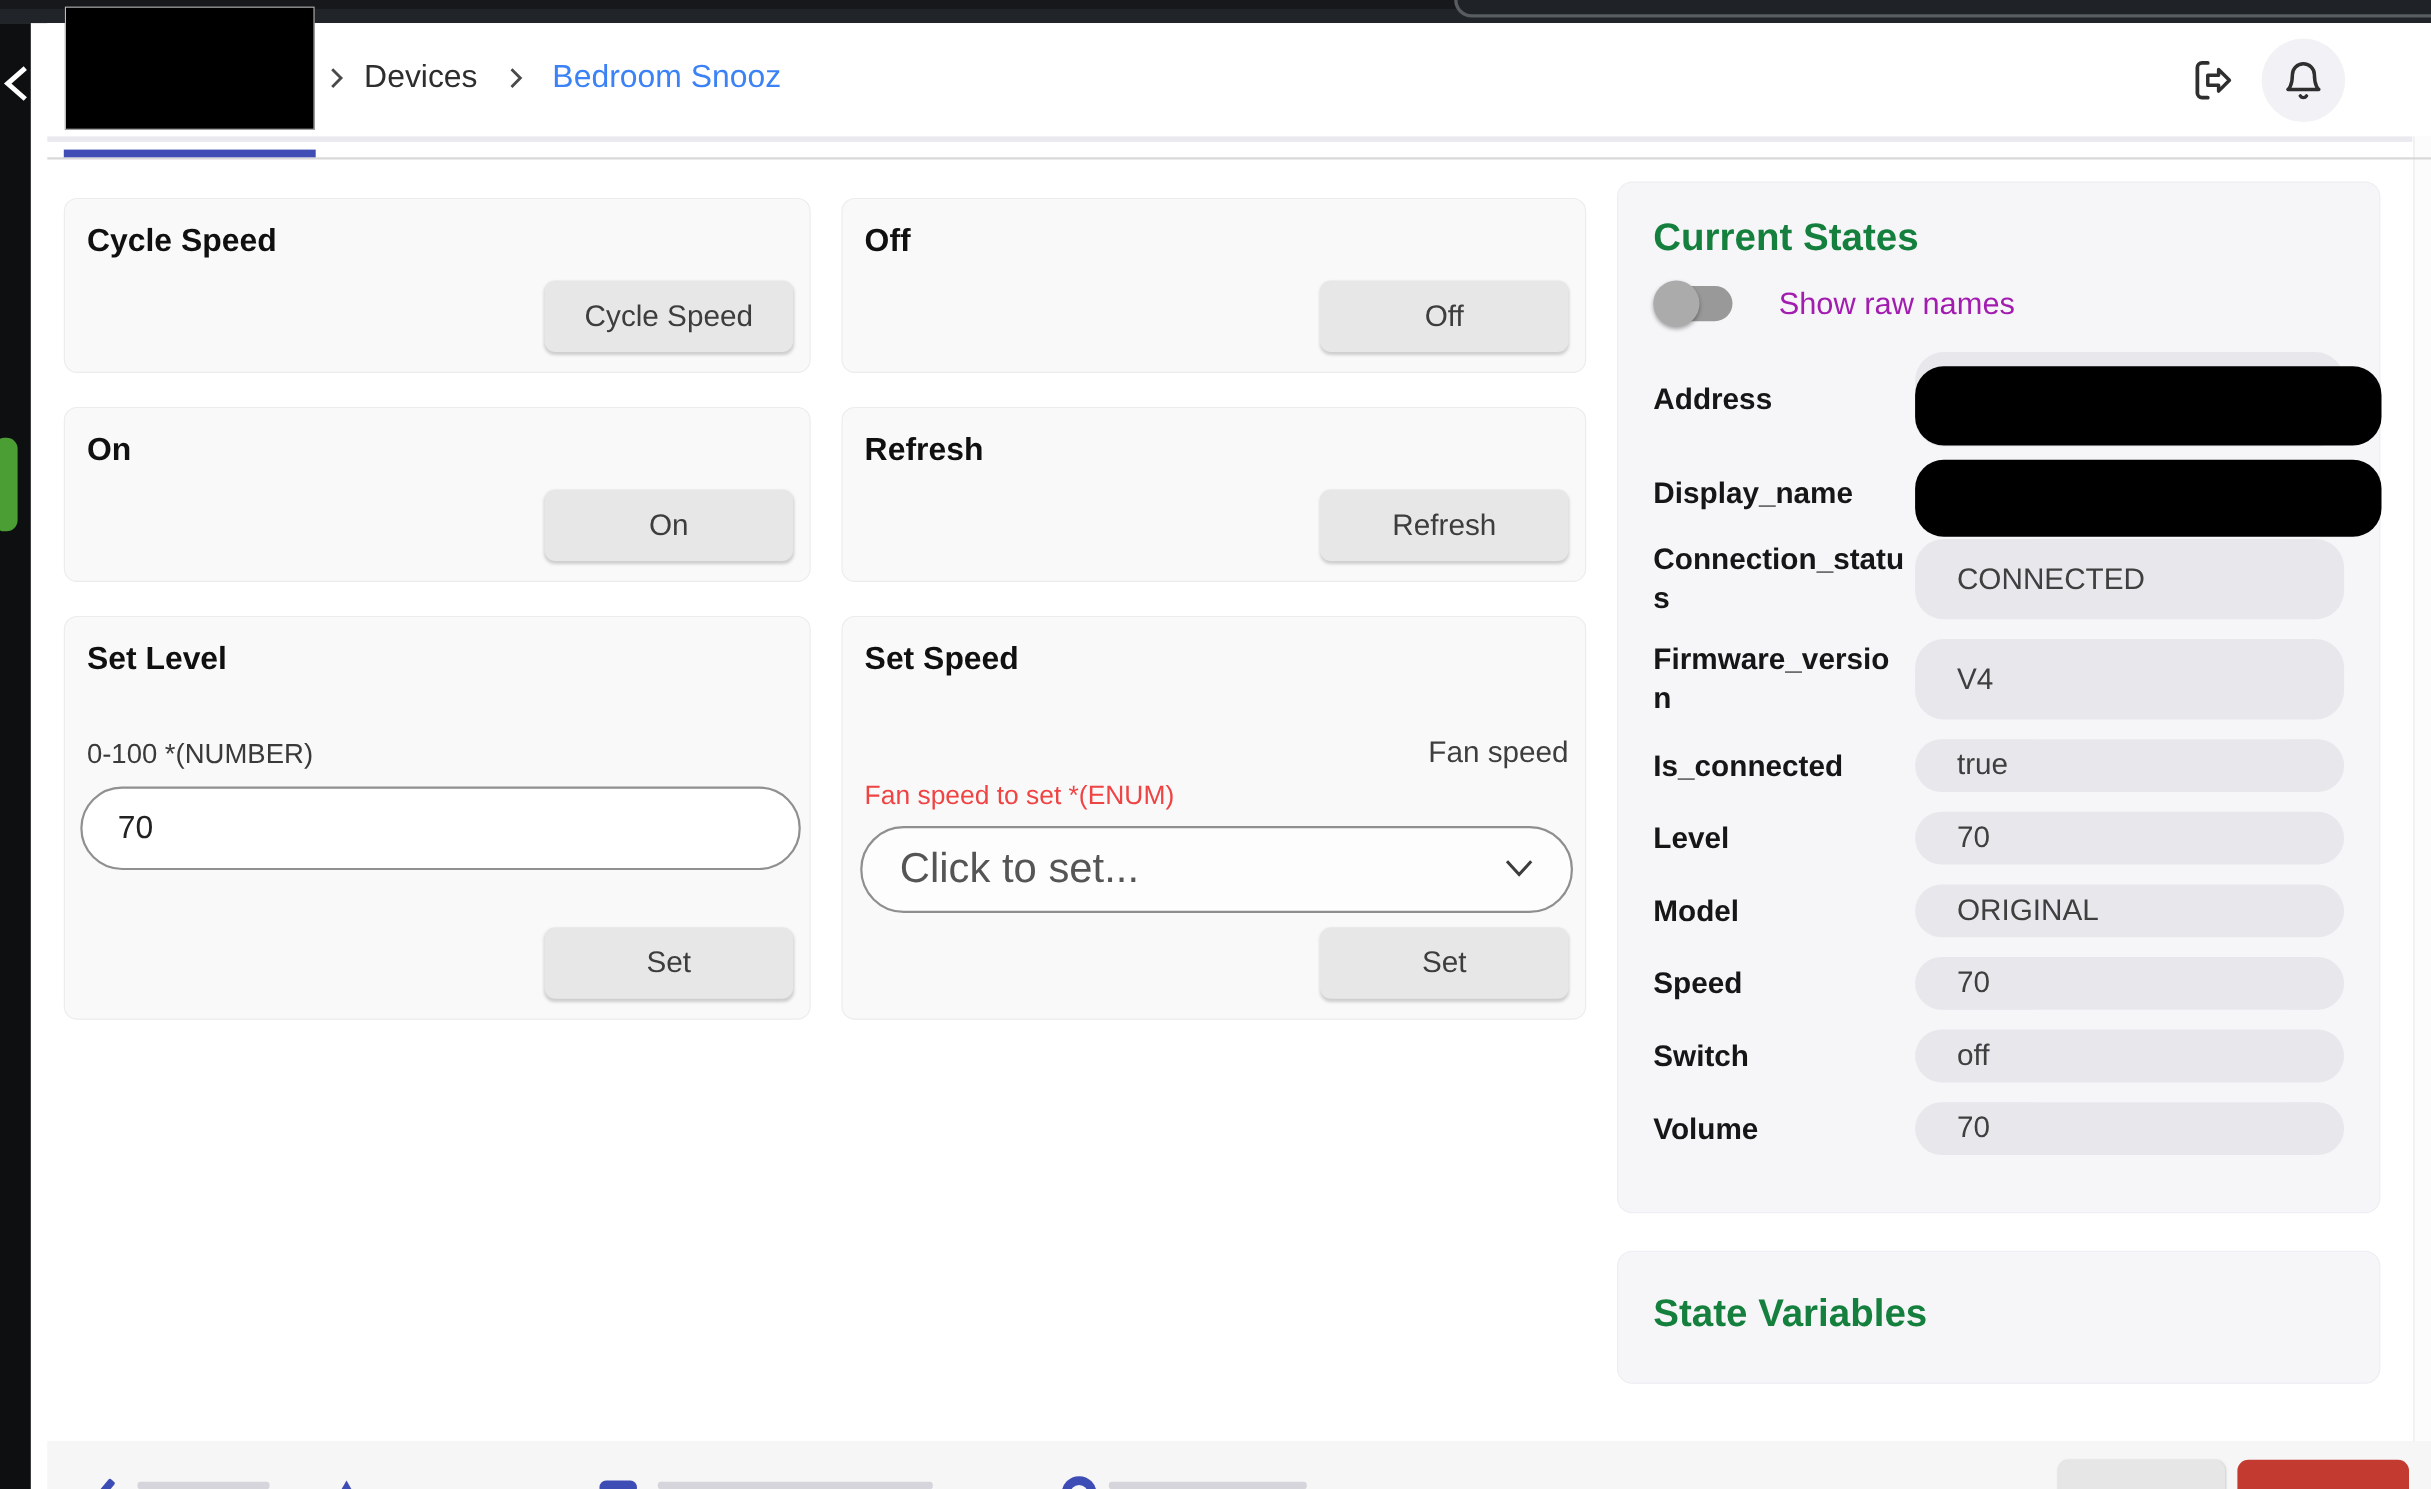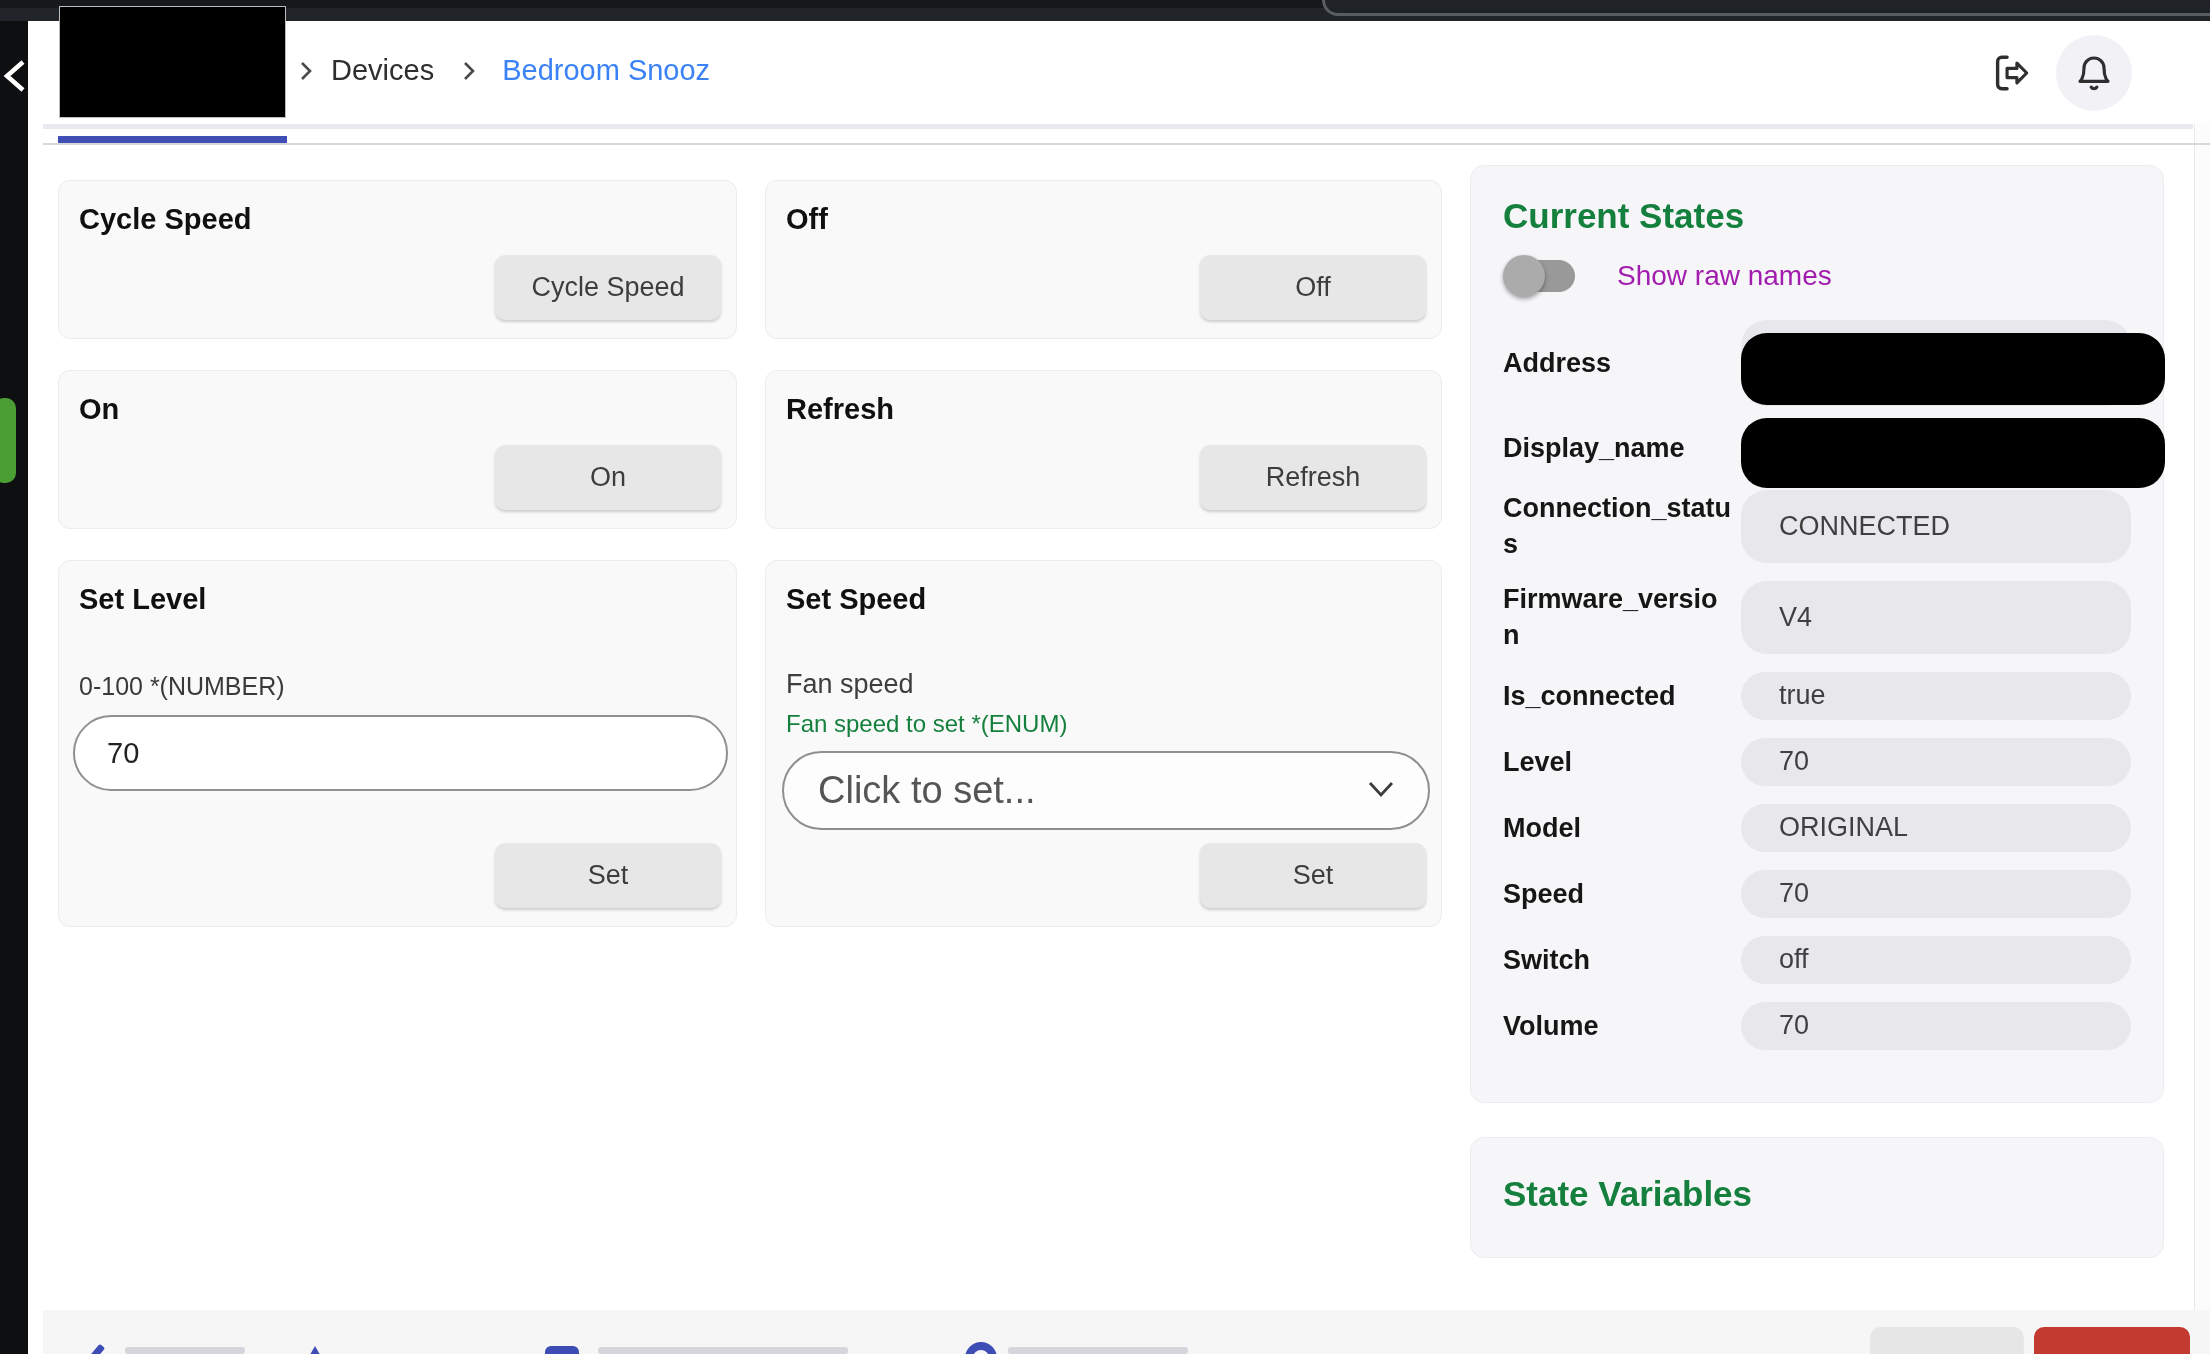--- a/index.html
+++ b/index.html
@@ -45,22 +45,22 @@
 
   .grid{margin-top:34px;display:grid;grid-template-columns:679px 677px;grid-template-rows:159px 159px 367px;gap:31px 28px;}
   .card{position:relative;background:#f9f9f9;border:1px solid #ececec;border-radius:12px;padding:22px 15px 18px 20px;}
   .card-title{font-size:29px;font-weight:700;color:#101010;}
   .cmd-btn{position:absolute;right:15px;bottom:18px;width:226px;height:65px;background:#e7e7e7;border:none;
            border-radius:10px;font-family:inherit;font-size:27px;color:#3d3d3d;
            box-shadow:0 2px 3px rgba(0,0,0,.18);cursor:pointer;}
   .param-hint{font-size:25px;color:#3a3a3a;margin-top:56px;}
   .pill-input{display:block;margin:14px 0 0 -6px;width:655px;height:76px;border:2px solid #909090;border-radius:38px;
               background:#ffffff;font-family:inherit;font-size:29px;color:#222;padding:0 0 0 32px;outline:none;}
-  .param-name{font-size:27px;color:#3e3e3e;margin-top:53px;}
-  .param-sub{font-size:24px;color:#15803d;margin-top:10px;}
+  .param-name{font-size:27px;color:#3e3e3e;margin-top:53px;text-align:right;}
+  .param-sub{font-size:24px;color:#ef4444;margin-top:10px;}
   .select{position:relative;margin:13px 0 0 -4px;width:648px;height:79px;border:2px solid #8f8f8f;border-radius:40px;
           background:#fdfdfd;display:flex;align-items:center;padding-left:34px;cursor:pointer;}
   .select-placeholder{font-size:38px;color:#555;}
   .select .chev{position:absolute;right:32px;top:26px;}
 
   
   .panel{position:absolute;left:1470px;width:694px;background:#f6f6f9;border:1px solid #ececf2;border-radius:14px;}
   .panel.states{top:165px;height:938px;padding:30px 32px 0 32px;}
   .panel.statevars{top:1137px;height:121px;padding:36px 32px 0 32px;}
   .panel-title{font-size:35px;font-weight:700;color:#15803d;}

